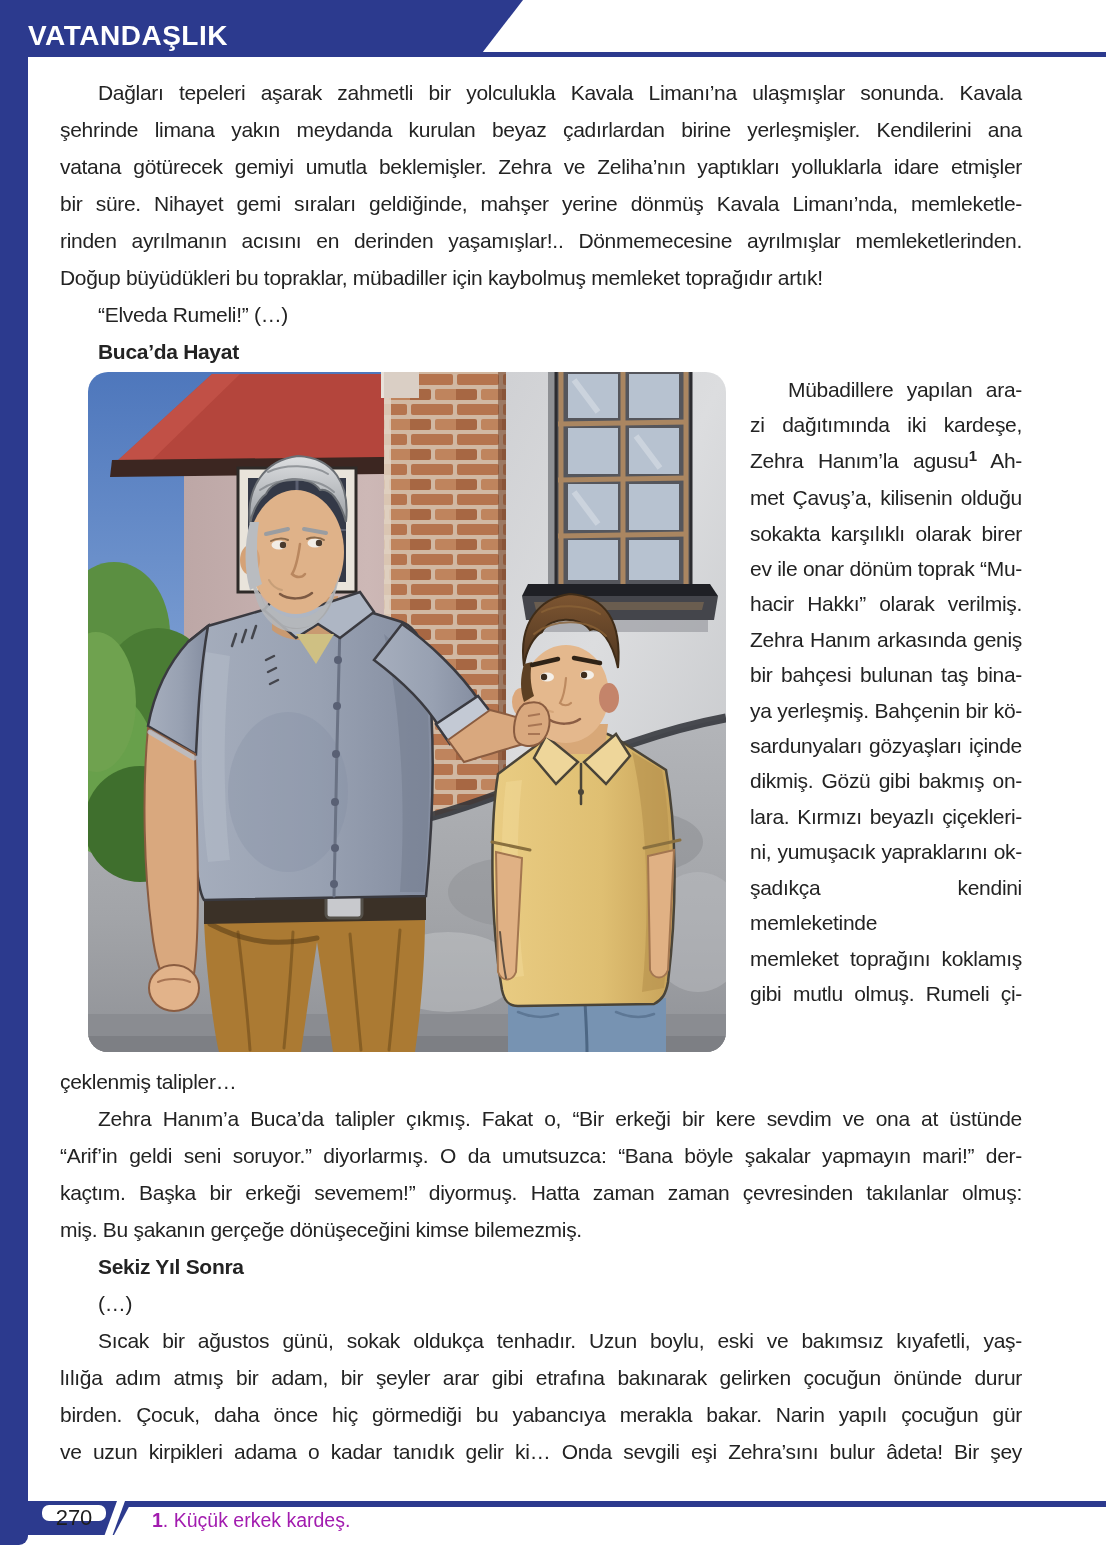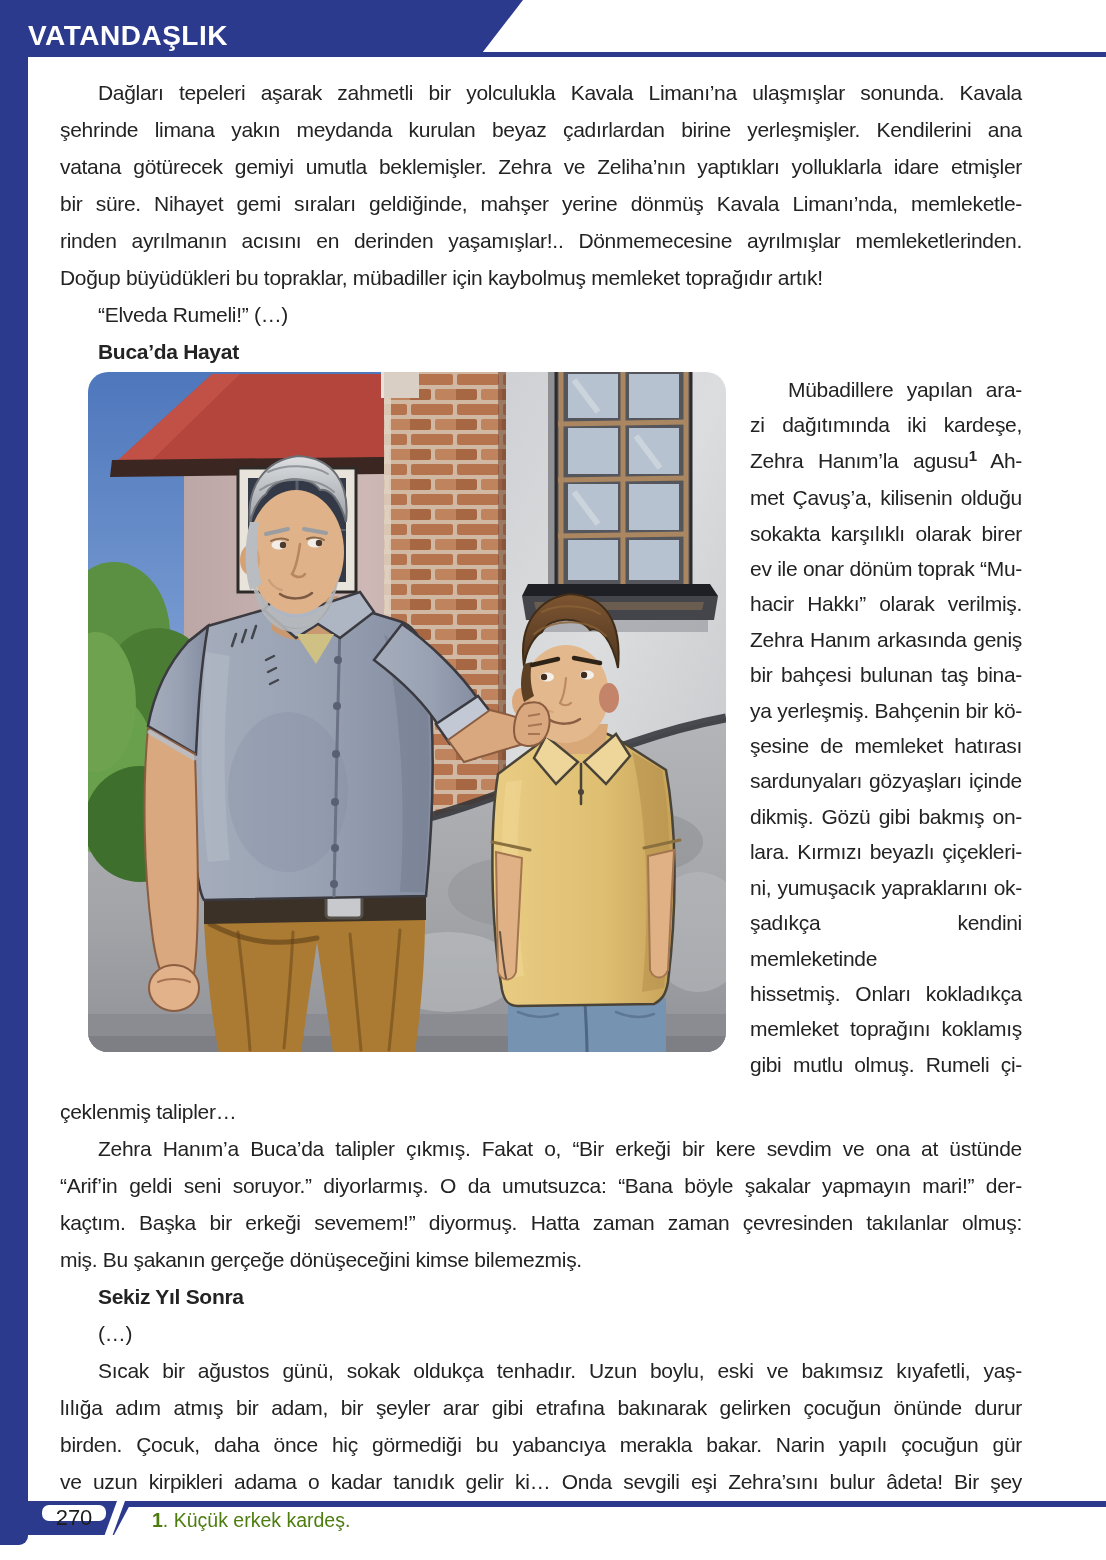--- a/index.html
+++ b/index.html
@@ -30,21 +30,21 @@
   .side-col{width:300px;margin-left:24px;line-height:35.4px;}
   .cont{margin-top:11px;}
   
   .footer-rule{position:absolute;left:28px;right:0;top:1501px;height:6px;background:#2c3a8e;}
   .page-tab{position:absolute;left:28px;top:1501px;width:104px;height:34px;background:#2c3a8e;
         clip-path:polygon(0 0,100% 0,calc(100% - 18px) 100%,0 100%);}
   .tab-slash{position:absolute;left:117px;top:1501px;width:8px;height:34px;background:#fff;
         transform:skewX(-20deg);transform-origin:top left;}
   .page-box{position:absolute;left:42px;top:1505px;width:64px;height:16px;background:#fff;
         border-radius:7px;text-align:center;line-height:26px;font-size:22px;color:#1d1d1d;}
-  .footnote{position:absolute;left:152px;top:1507px;font-size:19.5px;line-height:26px;color:#4d7c0f;}
+  .footnote{position:absolute;left:152px;top:1507px;font-size:19.5px;line-height:26px;color:#a21caf;}
   .footnote b{font-weight:700;}
 </style>
 </head>
 <body>
 
 <div class="page">
 
   <div class="banner">
     <div class="banner-block"></div>
     <div class="banner-rule"></div>
@@ -332,27 +332,25 @@
           <div class="tl indent">Mübadillere yapılan ara-</div>
           <div class="tl">zi dağıtımında iki kardeşe,</div>
           <div class="tl"><span>Zehra Hanım’la agusu</span><span class="fsup">1</span><span> Ah-</span></div>
           <div class="tl">met Çavuş’a, kilisenin olduğu</div>
           <div class="tl">sokakta karşılıklı olarak birer</div>
           <div class="tl">ev ile onar dönüm toprak “Mu-</div>
           <div class="tl">hacir Hakkı” olarak verilmiş.</div>
           <div class="tl">Zehra Hanım arkasında geniş</div>
           <div class="tl">bir bahçesi bulunan taş bina-</div>
           <div class="tl">ya yerleşmiş. Bahçenin bir kö-</div>
-          <div class="tl">şesine de memleket hatırası</div>
           <div class="tl">sardunyaları gözyaşları içinde</div>
           <div class="tl">dikmiş. Gözü gibi bakmış on-</div>
           <div class="tl">lara. Kırmızı beyazlı çiçekleri-</div>
           <div class="tl">ni, yumuşacık yapraklarını ok-</div>
           <div class="tl">şadıkça kendini memleketinde</div>
-          <div class="tl">hissetmiş. Onları kokladıkça</div>
           <div class="tl">memleket toprağını koklamış</div>
           <div class="tl">gibi mutlu olmuş. Rumeli çi-</div>
         </div>
     </div>
 
     <div class="sline cont">çeklenmiş talipler…</div>
 
     <div class="para">
         <div class="tl indent">Zehra Hanım’a Buca’da talipler çıkmış. Fakat o, “Bir erkeği bir kere sevdim ve ona at üstünde</div>
         <div class="tl">“Arif’in geldi seni soruyor.” diyorlarmış. O da umutsuzca: “Bana böyle şakalar yapmayın mari!” der-</div>

